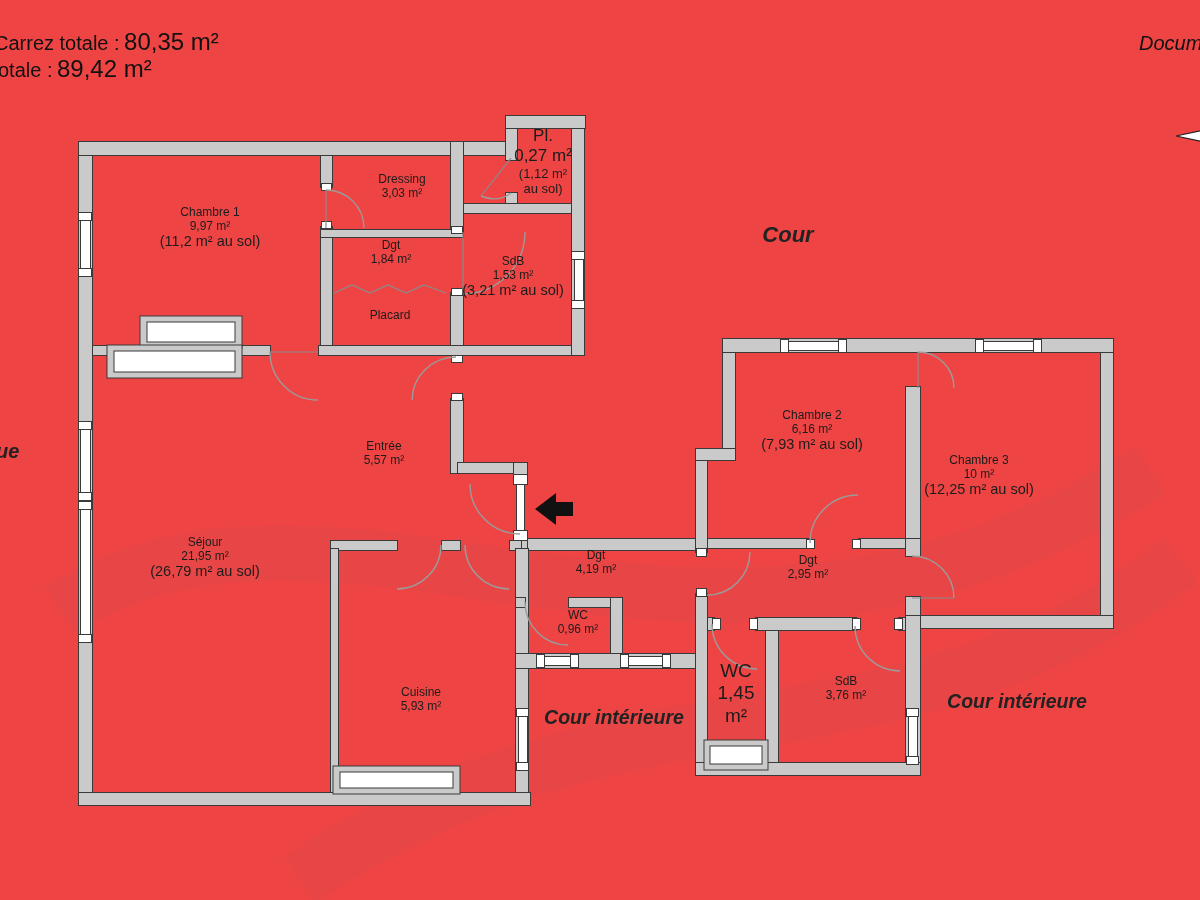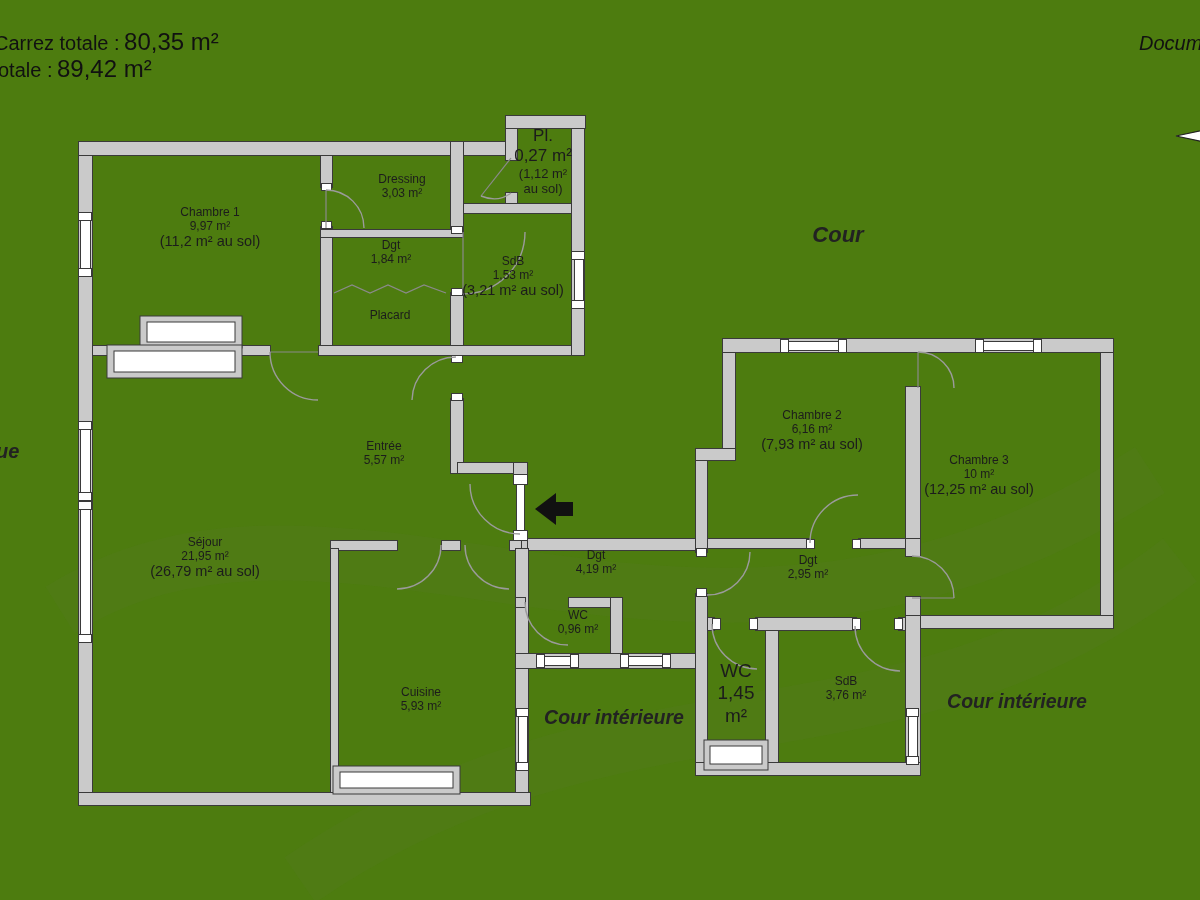--- a/index.html
+++ b/index.html
@@ -1,18 +1,18 @@
 <!DOCTYPE html>
 <html><head>
 <meta charset="utf-8">
 <style>
   html,body{margin:0;padding:0;background:#fff;}
   #stage{
     position:relative;width:1200px;height:900px;overflow:hidden;
-    background:#4d7c0f;font-family:"Liberation Sans", sans-serif;color:#1c1c1c;
+    background:#ef4444;font-family:"Liberation Sans", sans-serif;color:#1c1c1c;
   }
   #plan-svg{position:absolute;left:0;top:0;}
   .w{fill:#cacaca;stroke:#3a3a3a;stroke-width:1;shape-rendering:crispEdges;}
   .win{fill:#ffffff;stroke:#3a3a3a;stroke-width:1;shape-rendering:crispEdges;}
   .arc{fill:none;stroke:#9b9b9b;stroke-width:1.4;}
   .leaf{fill:none;stroke:#8a8a8a;stroke-width:1.2;}
   .box-outer{fill:#cacaca;stroke:#3a3a3a;stroke-width:1;}
   .box-inner{fill:#ffffff;stroke:#3a3a3a;stroke-width:1;}
   .wm{fill:none;stroke:rgba(110,110,110,0.05);stroke-width:55;}
 
@@ -204,21 +204,21 @@
   </div>
   <div class="hdr" id="hdr-totale" style="left:-2px;top:55px;">
     <span class="hl">otale :</span>
     <span class="hv">89,42 m²</span>
   </div>
   <div class="hdr" id="hdr-doc" style="left:1092px;top:32px;">
     <span id="hdr-doc-txt" style="font-size:20px;margin-left:47px;">Document n</span>
   </div>
   <div id="lbl-street" style="left:-4px;top:440px;">ue</div>
 
-  <div class="outlabel" id="lbl-cour" style="left:838px;top:222px;font-style:italic;">Cour</div>
+  <div class="outlabel" id="lbl-cour" style="left:788px;top:222px;font-style:italic;">Cour</div>
   <div class="outlabel" id="lbl-cour-mid" style="left:614px;top:706px;">Cour intérieure</div>
   <div class="outlabel" id="lbl-cour-right" style="left:1017px;top:690px;">Cour intérieure</div>
 
   <div class="room" style="left:210px;top:205px;">
     <div class="rn">Chambre 1</div>
     <div class="ra">9,97 m²</div>
     <div class="rf">(11,2 m² au sol)</div>
   </div>
   <div class="room" style="left:402px;top:172px;">
     <div class="rn">Dressing</div>

